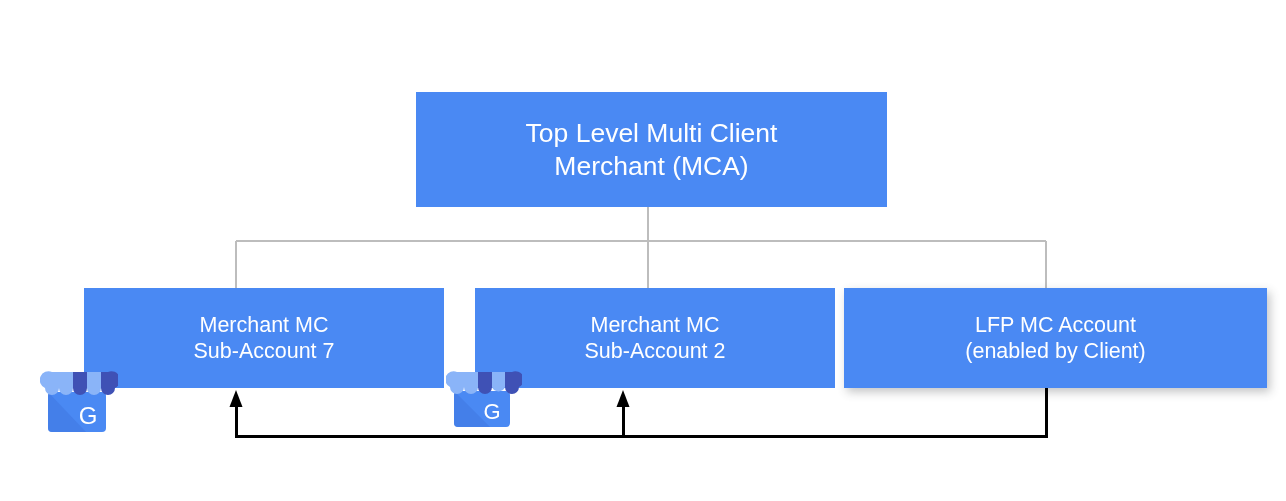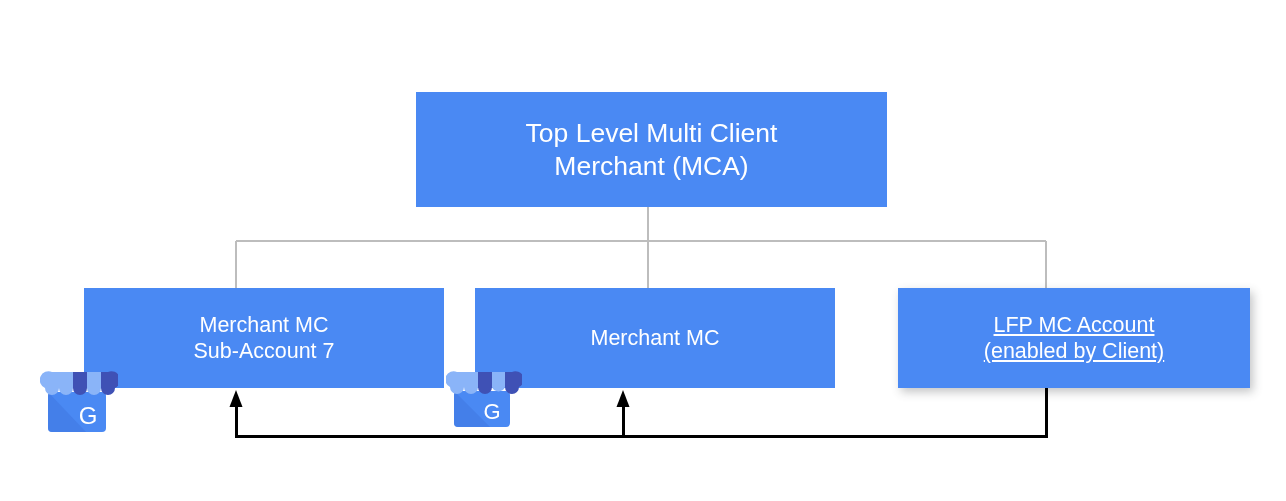--- a/index.html
+++ b/index.html
@@ -59,24 +59,23 @@
 
   .node-sub {
     top: 288px;
     height: 100px;
     font-size: 21.5px;
     margin-left: 28px;
   }
   #node-sub1 { left: 56px;  width: 360px; }
   #node-sub2 { left: 447px; width: 360px; }
   #node-lfp  {
-    left: 870px;
-    width: 352px;
+    left: 816px;
+    width: 423px;
     box-shadow: 3px 4px 9px rgba(60,64,67,0.30);
-    text-decoration: underline;
   }
 
   
   .gmb-icon {
     position: absolute;
     z-index: 5;
   }
   #gmb-icon-1 { left: 40px;  top: 366px; width: 78px; height: 68px; }
   #gmb-icon-2 { left: 446px; top: 368px; width: 76px; height: 60px; }
 </style>
@@ -103,20 +102,21 @@
     <span class="line">Merchant (MCA)</span>
   </div>
 
   <div class="node node-sub" id="node-sub1">
     <span class="line">Merchant MC</span>
     <span class="line">Sub-Account 7</span>
   </div>
 
   <div class="node node-sub" id="node-sub2">
     <span class="line">Merchant MC</span>
+    <span class="line">Sub-Account 2</span>
   </div>
 
   <div class="node node-sub" id="node-lfp">
     <span class="line">LFP MC Account</span>
     <span class="line">(enabled by Client)</span>
   </div>
 
   <svg class="layer" id="arrow-layer" viewBox="0 0 1286 501">
     <g stroke="#000000" stroke-width="3" fill="none" shape-rendering="crispEdges">
 

